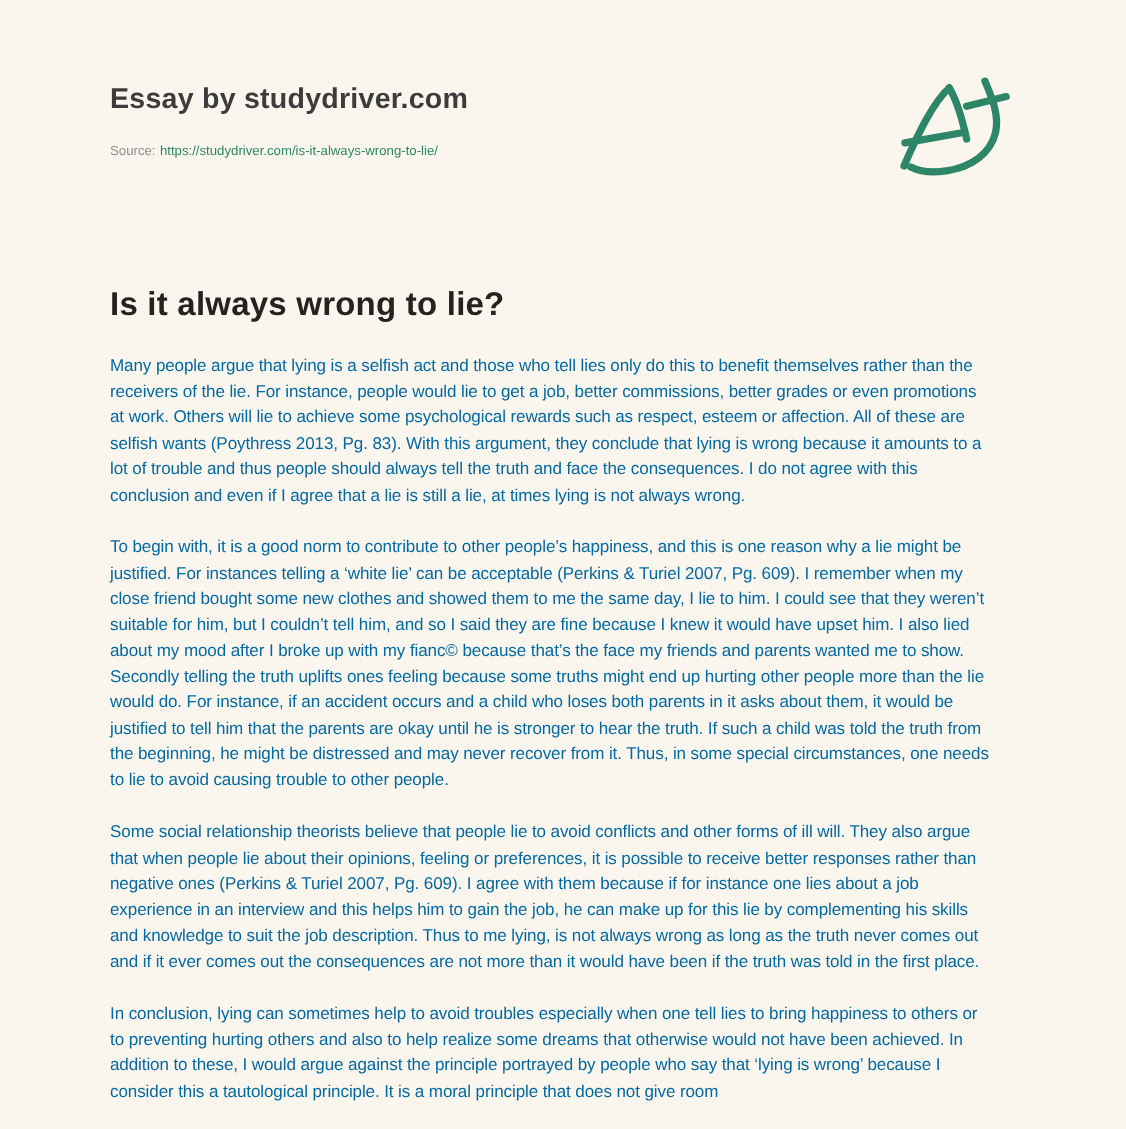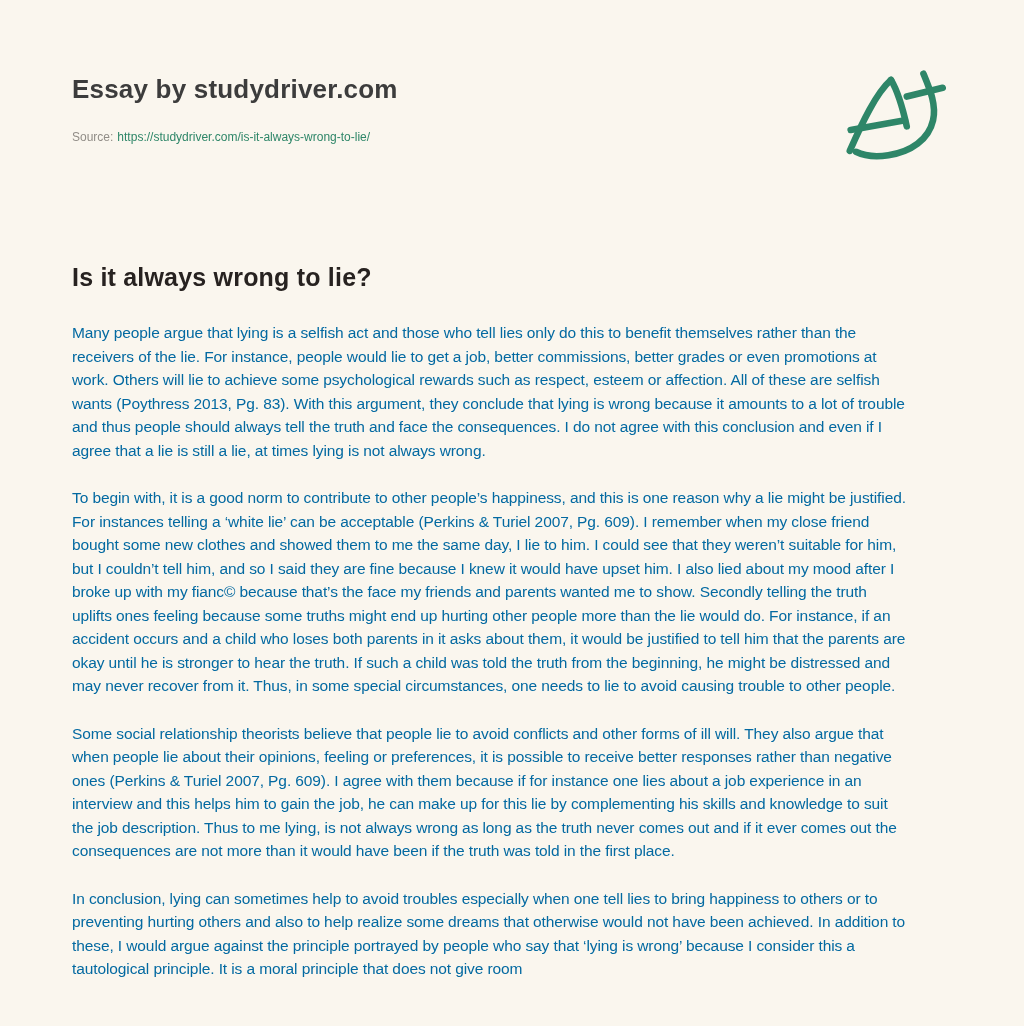--- a/index.html
+++ b/index.html
@@ -9,21 +9,21 @@
     height: 1026px;
     overflow: hidden;
     background: #FAF6EE;
     font-family: "Liberation Sans", sans-serif;
   }
   .page {
     position: relative;
     width: 1017px;
     height: 1026px;
     box-sizing: border-box;
-    padding: 0 72px;
+    padding: 0 100px;
   }
   .header {
     padding-top: 74px;
     position: relative;
   }
   .header-title {
     margin: 0;
     font-size: 26px;
     font-weight: 700;
     color: #3C3C3C;
@@ -43,21 +43,21 @@
   .logo {
     position: absolute;
     top: 64px;
     right: -10px; 
     width: 114px;
     height: 116px;
   }
   .logo svg { width: 100%; height: 100%; }
   .essay-title {
     margin: 114px 0 26px 0;
-    font-size: 25px;
+    font-size: 30px;
     line-height: 36px;
     font-weight: 700;
     color: #272220;
     letter-spacing: 0.2px;
   }
   .body-p {
     margin: 0 16px 24px 0;
     font-size: 15.5px;
     line-height: 23.5px;
     letter-spacing: -0.1px;

